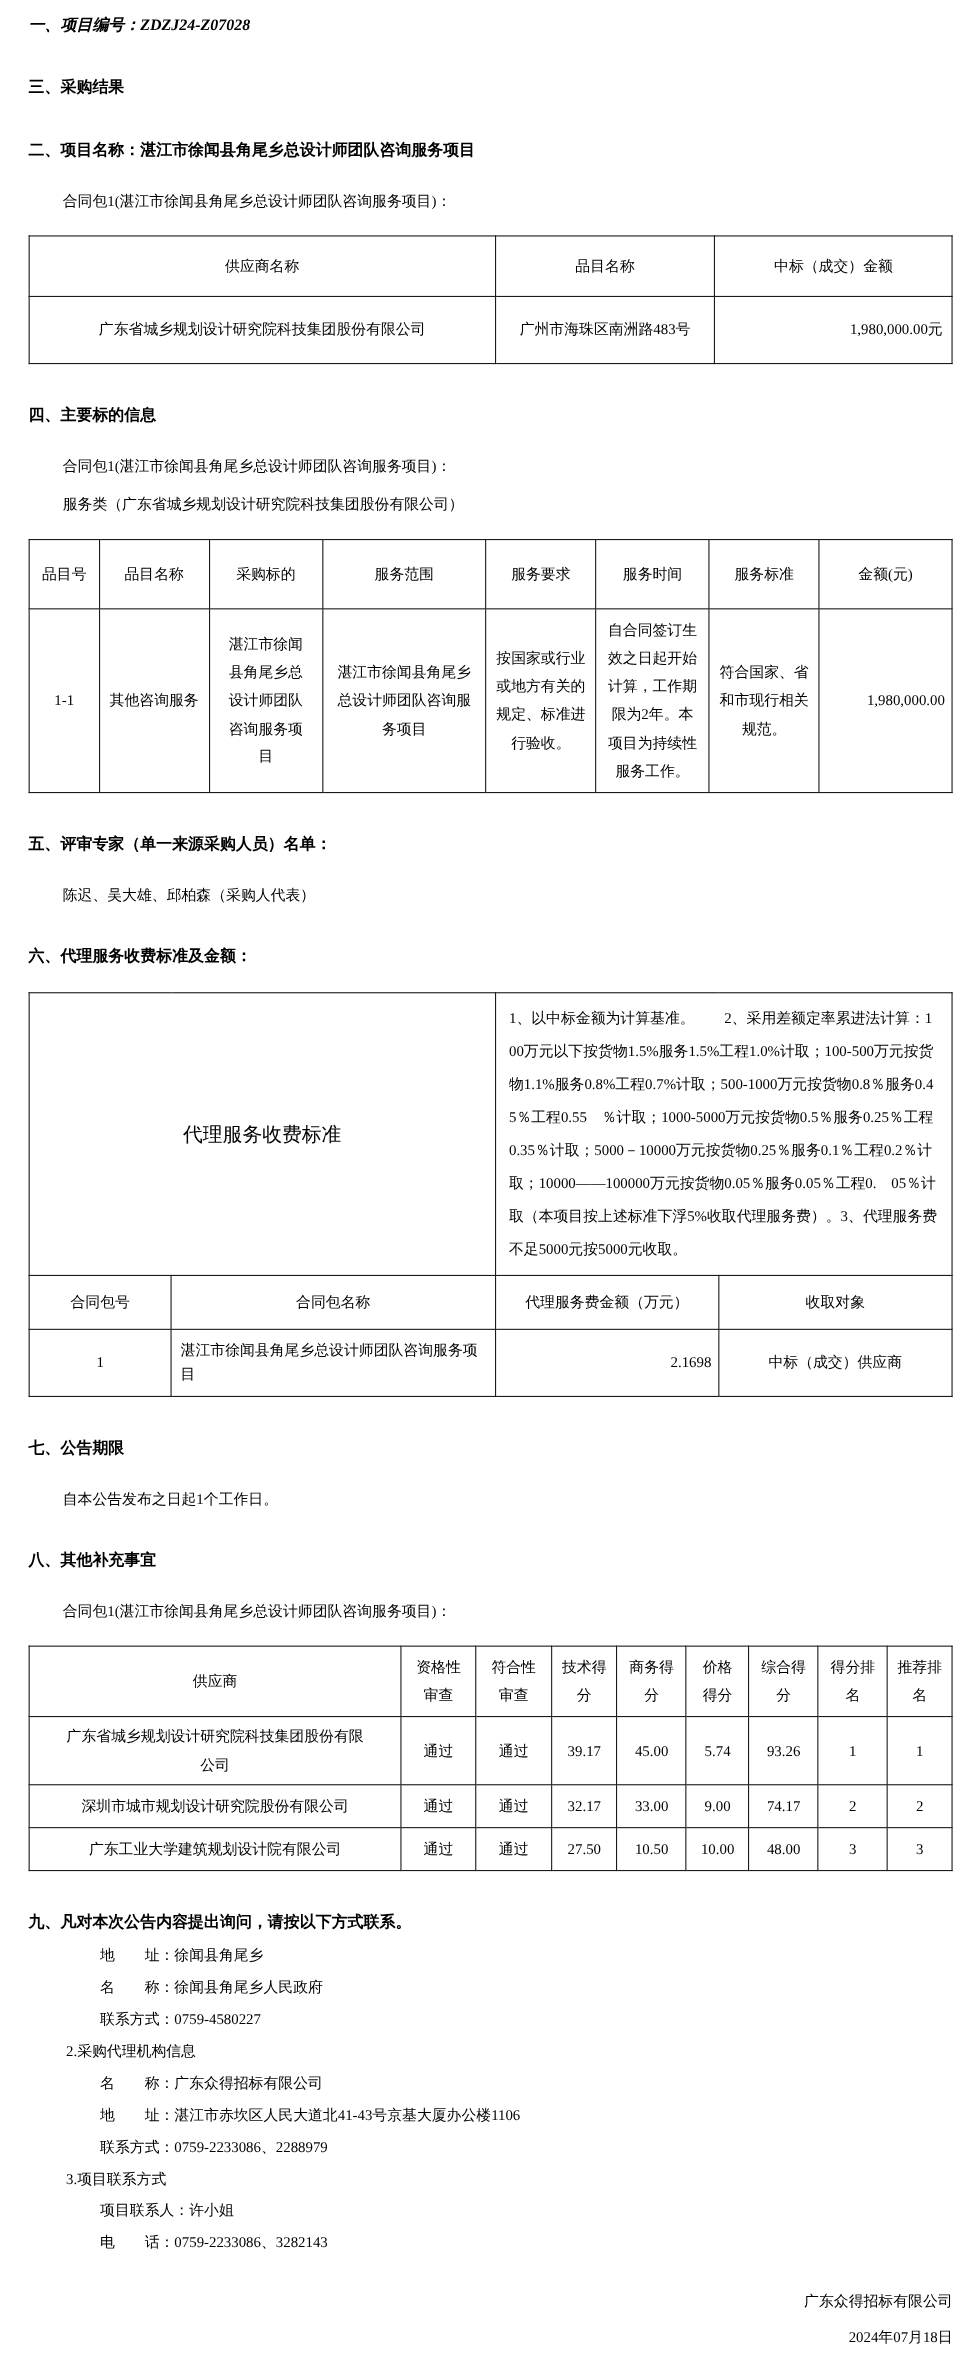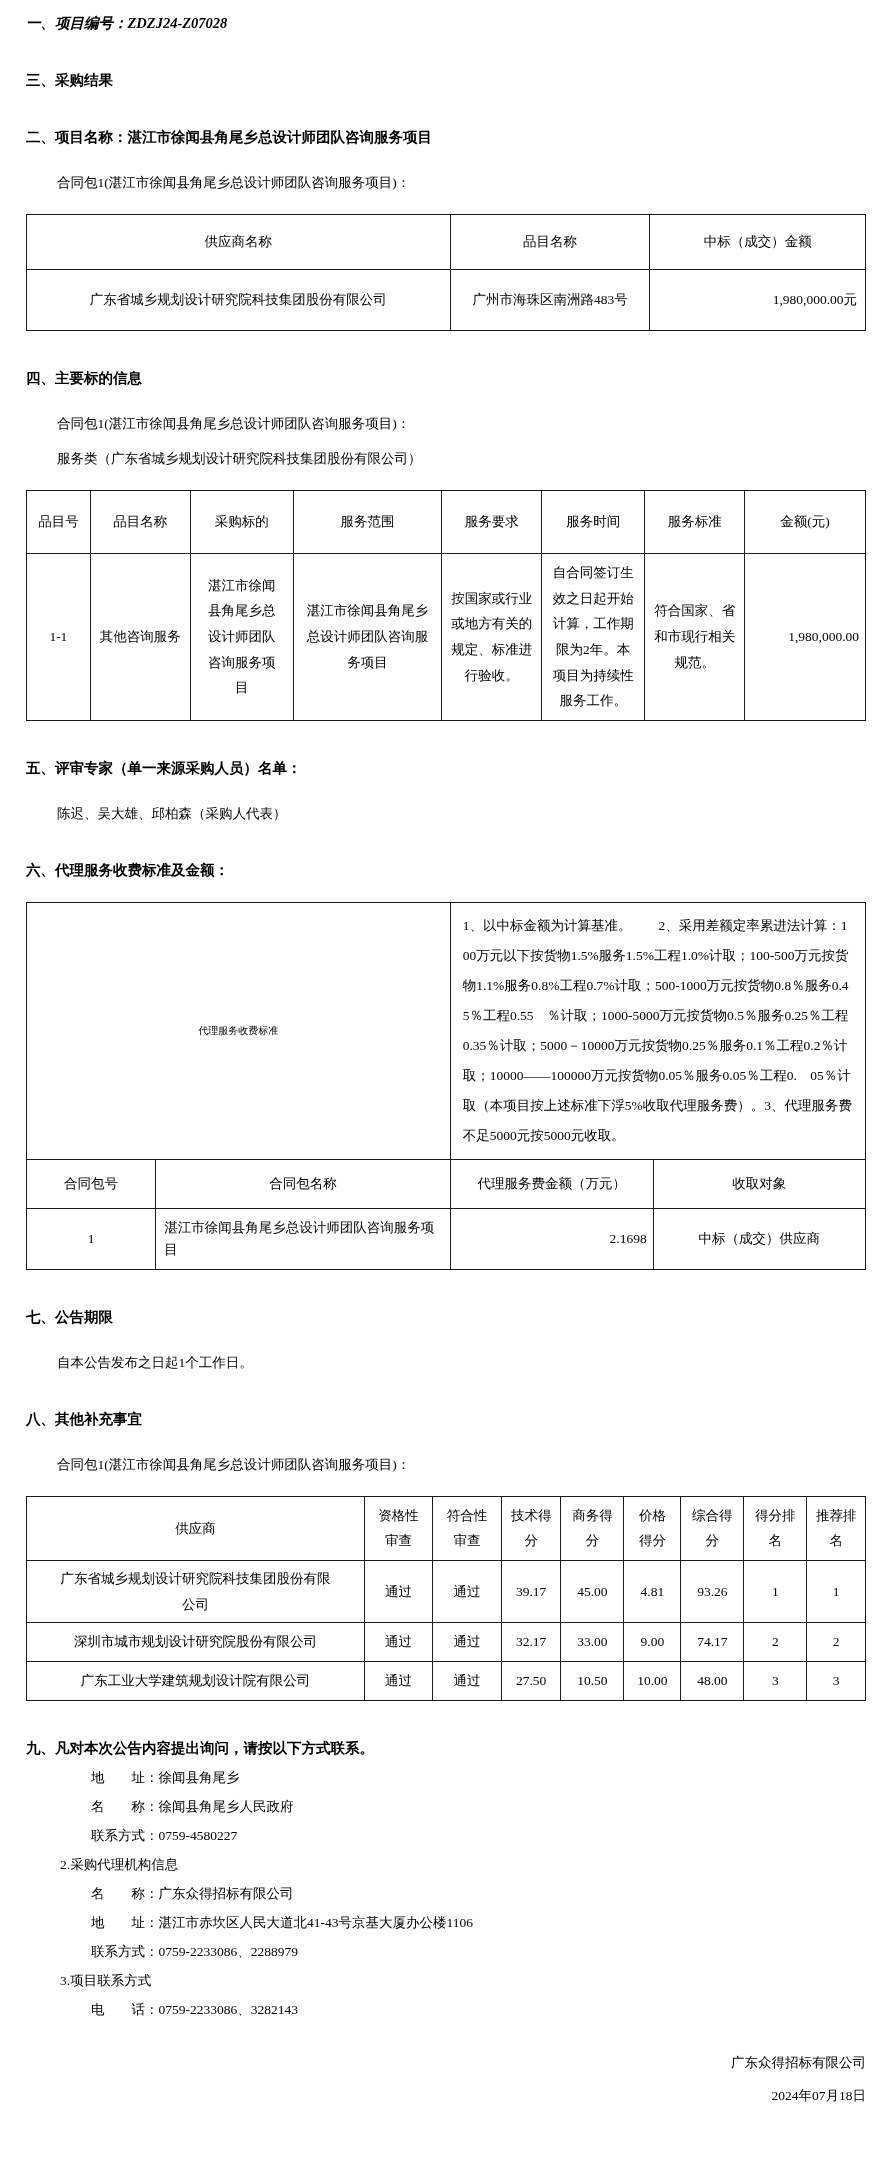--- a/index.html
+++ b/index.html
@@ -48,21 +48,21 @@
   }
   
   .result-table th { height: 42px; }
   .result-table td { height: 48px; }
   .result-table .amount { text-align: right; padding-right: 8px; }
   
   .subject-table th { height: 50px; padding: 4px 6px; }
   .subject-table td { padding: 8px 7px; line-height: 25px; }
   .subject-table .amount { text-align: right; padding-right: 6px; }
   
-  .fee-table .std-label { font-size: 10px; }
+  .fee-table .std-label { font-size: 18px; }
   .fee-table .std-text {
     text-align: left;
     line-height: 30px;
     padding: 8px 12px;
   }
   .fee-table th { height: 36px; }
   .fee-table td.datarow { height: 48px; }
   .fee-table .pkg-name { text-align: left; line-height: 22px; }
   .fee-table .fee-amount { text-align: right; padding-right: 6px; }
   
@@ -209,21 +209,21 @@
       <th>综合得分</th>
       <th>得分排名</th>
       <th>推荐排名</th>
     </tr>
     <tr>
       <td class="supplier">广东省城乡规划设计研究院科技集团股份有限公司</td>
       <td>通过</td>
       <td>通过</td>
       <td>39.17</td>
       <td>45.00</td>
-      <td>4.81</td>
+      <td>5.74</td>
       <td>93.26</td>
       <td>1</td>
       <td>1</td>
     </tr>
     <tr>
       <td class="supplier">深圳市城市规划设计研究院股份有限公司</td>
       <td>通过</td>
       <td>通过</td>
       <td>32.17</td>
       <td>33.00</td>
@@ -251,20 +251,21 @@
   <p class="contact-sub">地　　址：徐闻县角尾乡</p>
   <p class="contact-sub">名　　称：徐闻县角尾乡人民政府</p>
   <p class="contact-sub">联系方式：0759-4580227</p>
 
   <p class="contact-line">2.采购代理机构信息</p>
   <p class="contact-sub">名　　称：广东众得招标有限公司</p>
   <p class="contact-sub">地　　址：湛江市赤坎区人民大道北41-43号京基大厦办公楼1106</p>
   <p class="contact-sub">联系方式：0759-2233086、2288979</p>
 
   <p class="contact-line">3.项目联系方式</p>
+  <p class="contact-sub">项目联系人：许小姐</p>
   <p class="contact-sub">电　　话：0759-2233086、3282143</p>
 
   <div class="footer">
     <p>广东众得招标有限公司</p>
     <p>2024年07月18日</p>
   </div>
 
 </div>
 
 </body></html>

